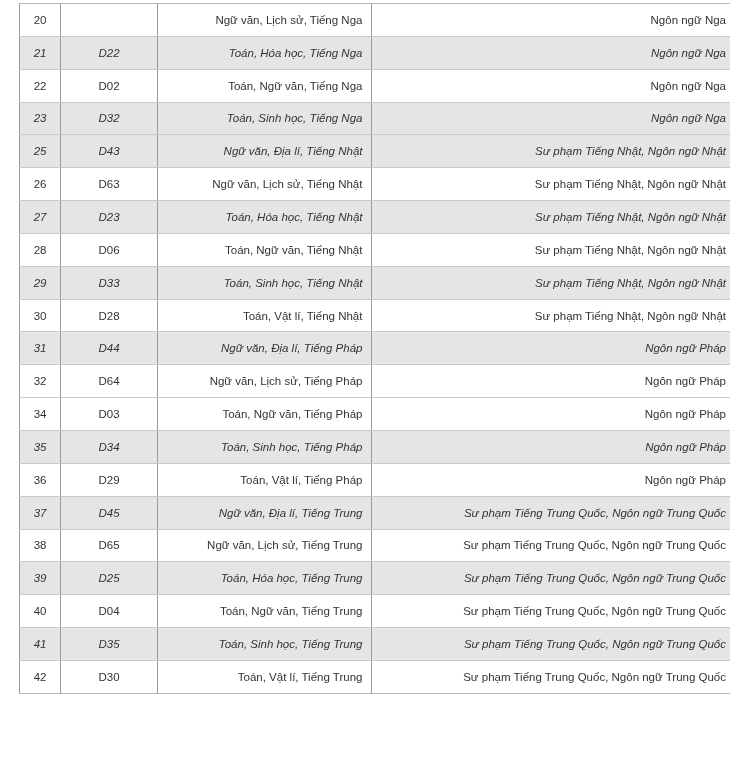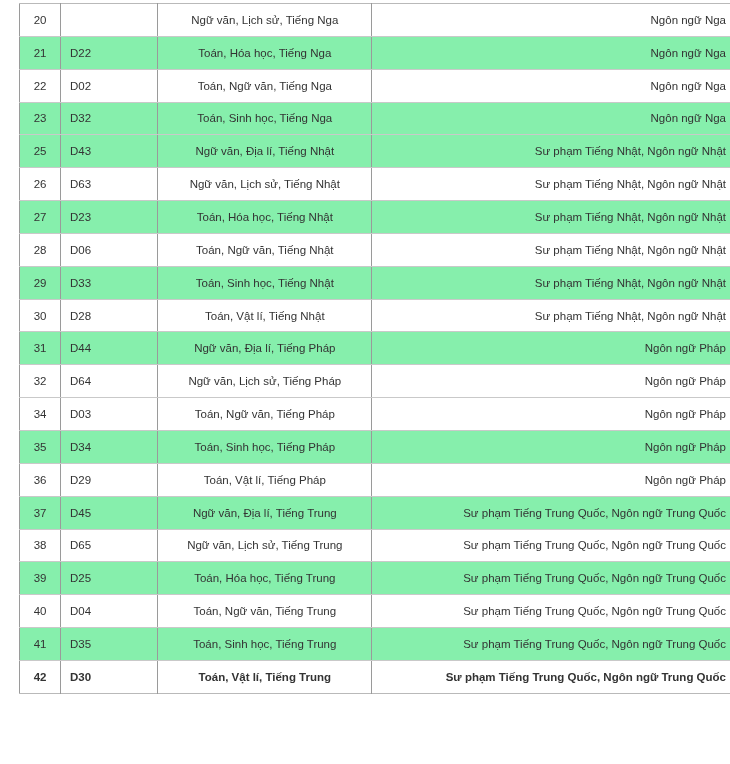--- a/index.html
+++ b/index.html
@@ -45,29 +45,28 @@
     padding: 0 9px;
     vertical-align: middle;
     white-space: nowrap;
     overflow: hidden;
   }
   table.admission-table td:last-child {
     border-right: none;
   }
   table.admission-table tr:last-child td {
     border-bottom: none;
-    font-weight: bold;
   }
   td.cell-no   { text-align: center; padding: 0 2px; }
-  td.cell-code { padding: 0 2px; margin-left: 45px; }
-  td.cell-subj { text-align: center; }
+  td.cell-code { text-align: center; padding: 0 2px; margin-left: 45px; }
+  td.cell-subj { text-align: right; }
   td.cell-major{ text-align: right; }
 
   tr.row-even td { background: #ffffff; }
-  tr.row-odd  td { background: #86efac; }
+  tr.row-odd  td { background: #e5e5e5; font-style: italic; }
 </style>
 </head>
 <body>
 
 <div id="admission-table-wrap">
   <table class="admission-table">
     <colgroup>
       <col class="c-no">
       <col class="c-code">
       <col class="c-subj">

